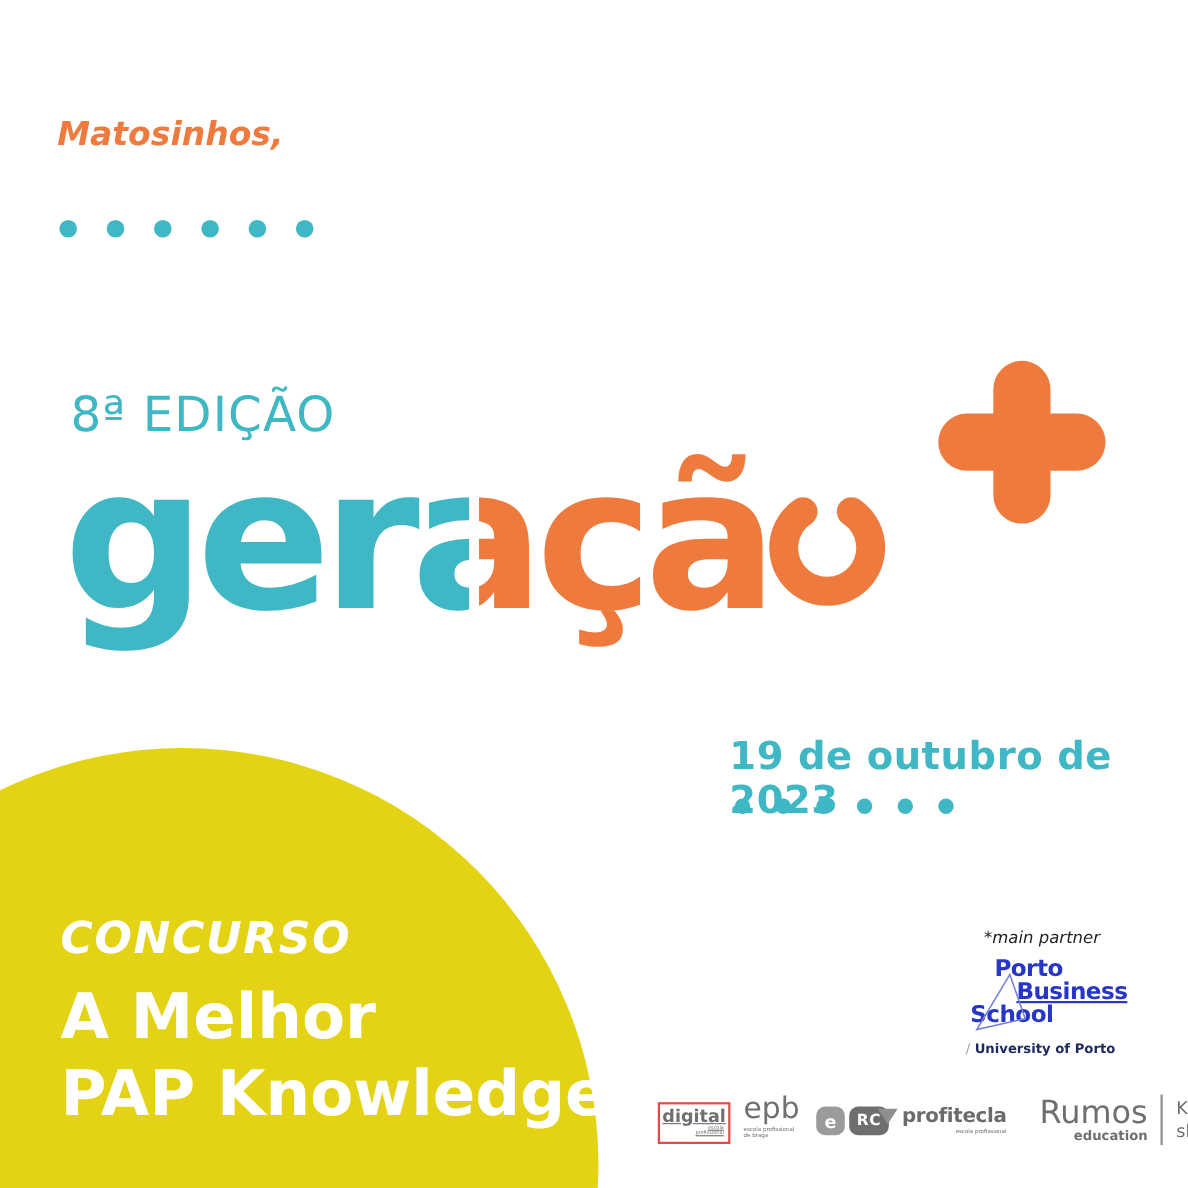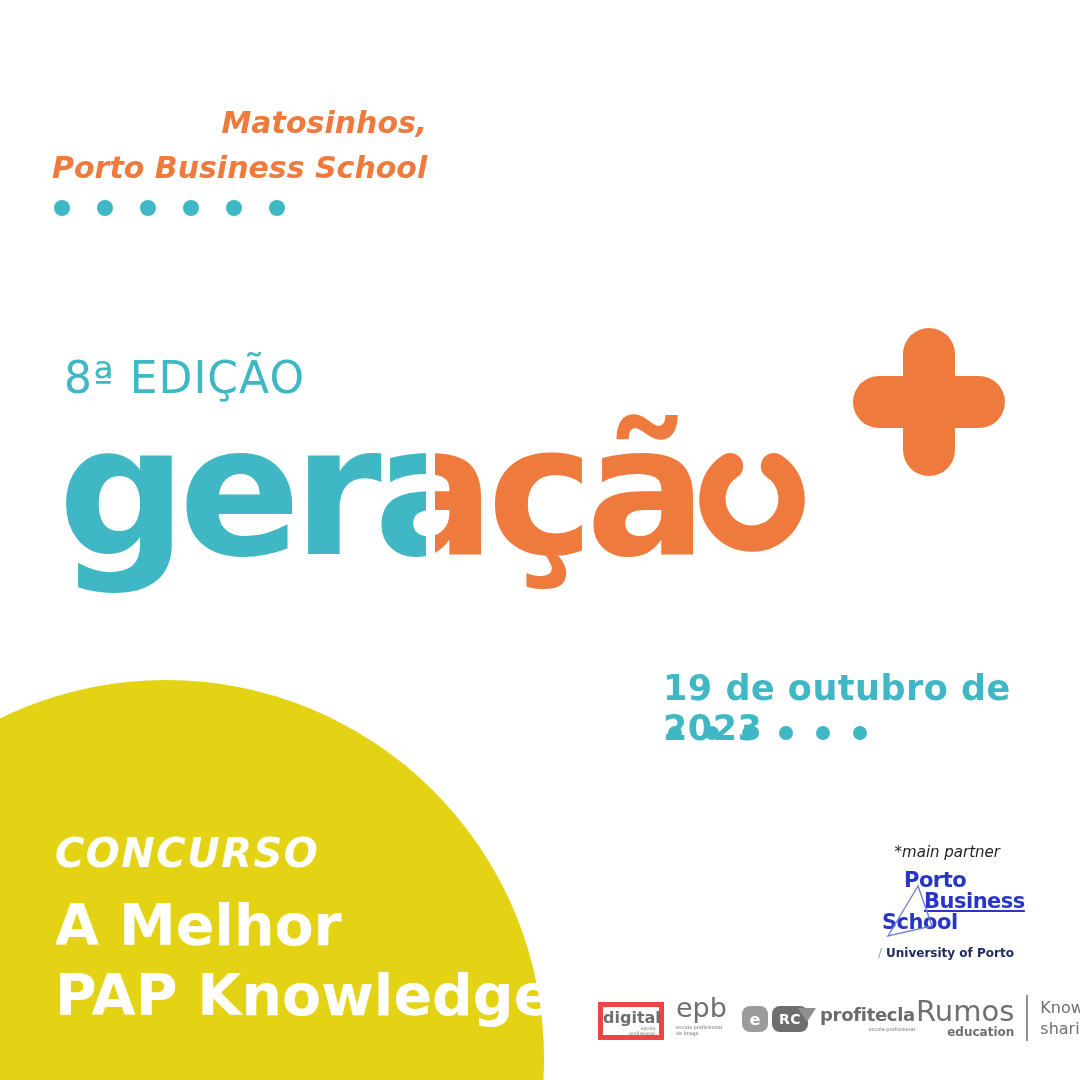--- a/index.html
+++ b/index.html
@@ -62,21 +62,21 @@
     font-weight:bold;font-size:21px;line-height:21px;letter-spacing:-0.5px;}
   .pbs-l1{margin-left:28px;}
   .pbs-l2{margin-left:48px;text-decoration:underline;}
   .pbs-l3{margin-left:6px;}
   .pbs-triangle{position:absolute;left:-6px;top:8px;}
   .pbs-sub{position:absolute;left:878px;top:946px;font-size:12px;font-weight:bold;color:var(--navy);}
   .pbs-sub .slash{color:#98a0b5;font-weight:normal;margin-right:4px;}
 
   
   .logo-digital{position:absolute;left:598px;top:1002px;width:66px;height:38px;
-    border:5px solid #ef4444;box-sizing:border-box;color:var(--gray);}
+    border:2px solid #ef4444;box-sizing:border-box;color:var(--gray);text-decoration:underline;}
   .logo-digital .name{font-size:16px;font-weight:bold;text-align:center;margin-top:3px;line-height:16px;}
   .logo-digital .sub{font-size:4.5px;line-height:5px;text-align:right;padding-right:4px;}
 
   .logo-epb{position:absolute;left:676px;top:994px;color:var(--gray);}
   .logo-epb .name{font-size:27px;line-height:27px;}
   .logo-epb .sub{font-size:5px;line-height:6px;margin-top:3px;}
 
   .logo-erc{position:absolute;left:742px;top:1006px;display:flex;gap:4px;align-items:center;}
   .erc-e{width:26px;height:26px;border-radius:8px;background:#9b9b9b;color:#fff;
     font-size:16px;font-weight:bold;display:flex;align-items:center;justify-content:center;}
@@ -84,34 +84,33 @@
     font-size:14px;font-weight:bold;display:flex;align-items:center;justify-content:center;letter-spacing:0.5px;}
 
   .logo-profitecla{position:absolute;left:798px;top:1004px;color:#6b6b6b;}
   .logo-profitecla .row{display:flex;align-items:flex-start;}
   .prof-tri{width:0;height:0;border-left:9px solid transparent;border-right:9px solid transparent;
     border-top:14px solid #8f8f8f;margin-right:4px;margin-top:4px;}
   .logo-profitecla .name{font-size:18px;font-weight:bold;letter-spacing:-0.3px;line-height:22px;}
   .logo-profitecla .sub{font-size:5px;line-height:6px;text-align:right;}
 
   .logo-rumos{position:absolute;left:916px;top:995px;display:flex;align-items:center;gap:12px;color:var(--gray);}
-  .rumos-left{text-align:right;}
+  .rumos-left{text-align:right;margin-left:29px;}
   .rumos-name{font-size:29px;line-height:29px;}
   .rumos-edu{font-size:12px;font-weight:bold;line-height:13px;}
   .rumos-divider{width:2px;height:46px;background:#8f8f8f;}
   .rumos-right{font-size:16px;line-height:21px;}
 </style>
 </head>
 <body>
 
 <div class="page">
 
   <div class="location">
     <div>Matosinhos,</div>
-    <div>Porto Business School</div>
   </div>
   <div class="dots dots-top">
     <span class="dot"></span>
     <span class="dot"></span>
     <span class="dot"></span>
     <span class="dot"></span>
     <span class="dot"></span>
     <span class="dot"></span>
   </div>
 

